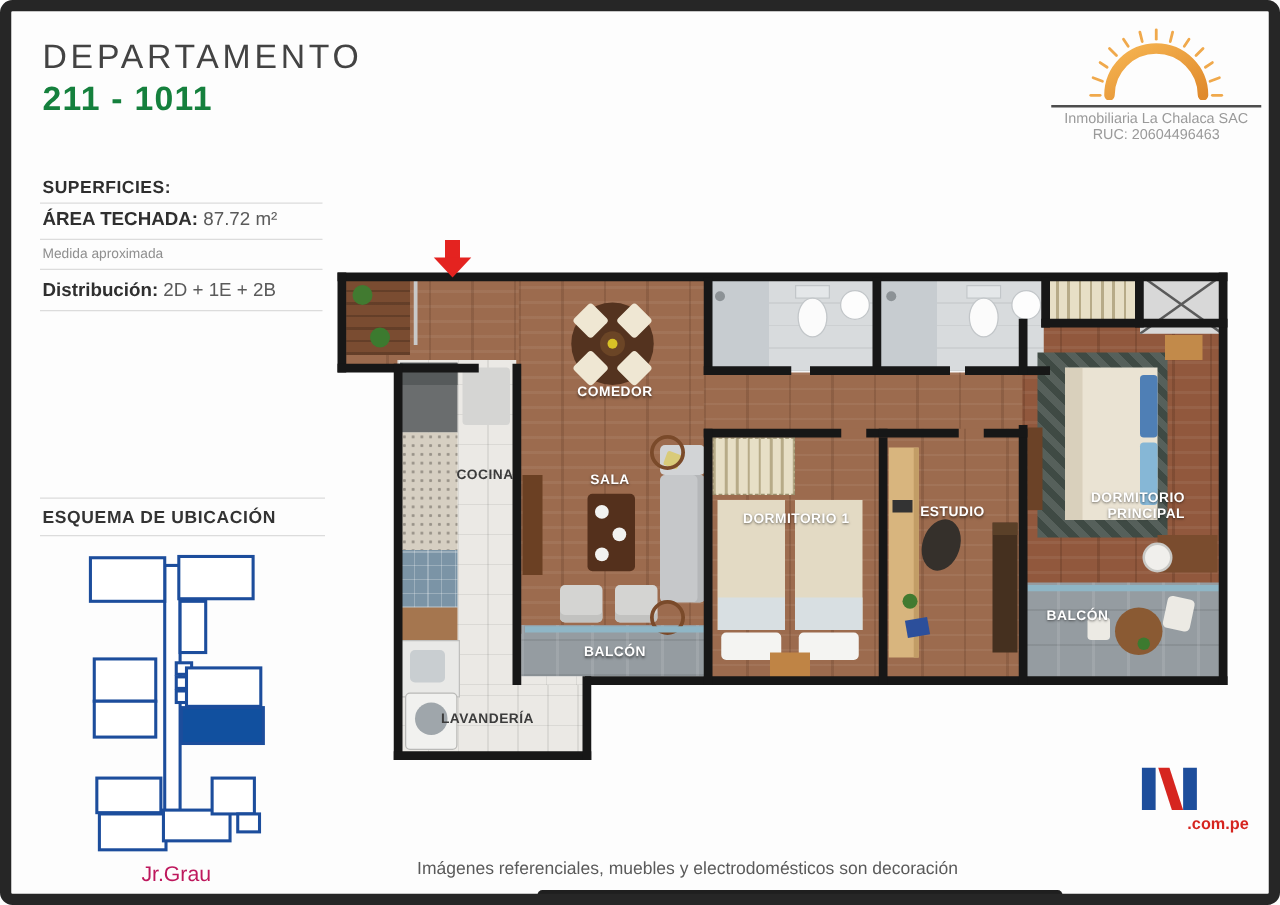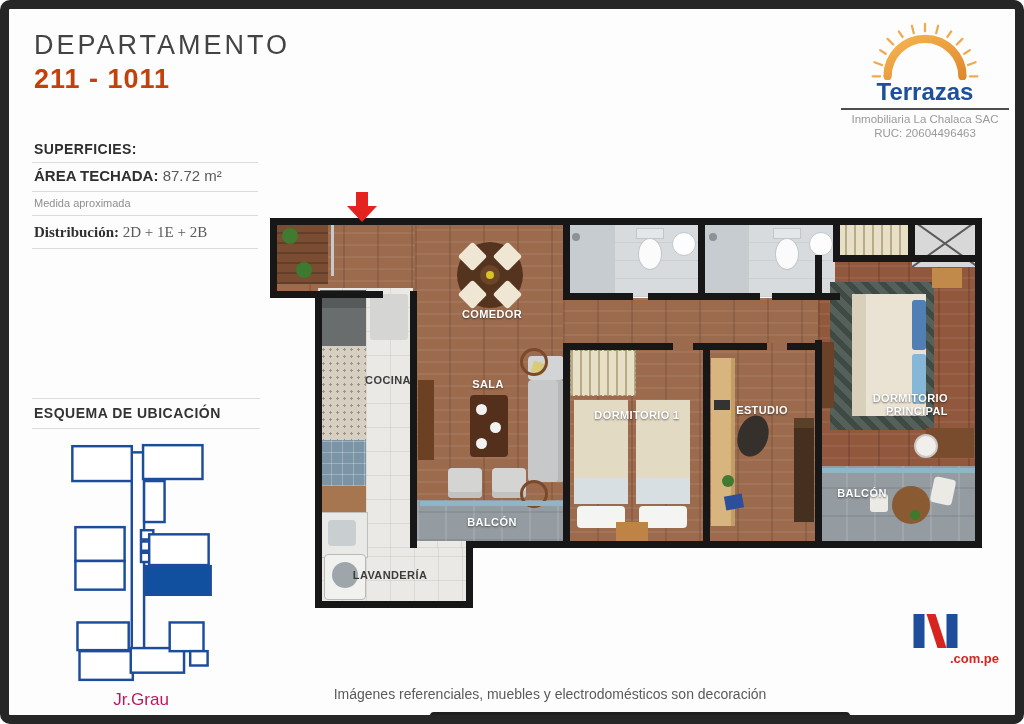--- a/index.html
+++ b/index.html
@@ -8,21 +8,21 @@
     background:#fdfdfd;
     font-family:"Liberation Sans","DejaVu Sans",sans-serif;
     -webkit-font-smoothing:antialiased;
   }
   .abs{position:absolute;}
   
   .frame{position:absolute;inset:0;border:9px solid #262626;border-radius:10px;z-index:60;pointer-events:none;}
   .notch{position:absolute;left:430px;top:712px;width:420px;height:12px;background:#1f1f1f;border-radius:4px 4px 0 0;z-index:59;}
   
   .title{left:34px;top:30px;font-size:27px;letter-spacing:3px;color:#434343;font-weight:500;}
-  .unit{left:34px;top:64px;font-size:27px;letter-spacing:1px;color:#c2410c;font-weight:800;}
+  .unit{left:34px;top:64px;font-size:27px;letter-spacing:1px;color:#15803d;font-weight:800;}
   .spec{color:#2e2e2e;}
   .hr{position:absolute;height:1px;background:#dcdcdc;}
   .lbl-b{font-weight:800;color:#2f2f2f;}
   .lbl-v{font-weight:400;color:#5a5a5a;}
   .note{font-size:11px;color:#8f8f8f;}
   .esq-title{font-size:14px;font-weight:800;letter-spacing:.5px;color:#333;}
   .street{font-size:17px;color:#be185d;font-weight:500;}
   
   .brand{color:#1d4f9f;font-weight:800;line-height:1.02;font-size:24px;text-align:center;}
   .devsub{font-size:11.5px;color:#9a9a9a;text-align:center;line-height:1.15;}
@@ -74,21 +74,21 @@
 
 <div class="abs spec" style="left:34px;top:141px;font-size:14px;font-weight:800;letter-spacing:.4px;">SUPERFICIES:</div>
 <div class="hr" style="left:32px;top:162px;width:226px;"></div>
 <div class="abs" style="left:34px;top:167px;font-size:15px;">
   <span class="lbl-b">ÁREA TECHADA:</span>
   <span class="lbl-v">87.72 m²</span>
 </div>
 <div class="hr" style="left:32px;top:191px;width:226px;"></div>
 <div class="abs note" style="left:34px;top:197px;">Medida aproximada</div>
 <div class="hr" style="left:32px;top:215px;width:226px;"></div>
-<div class="abs" style="left:34px;top:224px;font-size:15px;font-family:Liberation Serif, serif;">
+<div class="abs" style="left:34px;top:224px;font-size:15px;">
   <span class="lbl-b">Distribución:</span>
   <span class="lbl-v">2D + 1E + 2B</span>
 </div>
 <div class="hr" style="left:32px;top:248px;width:226px;"></div>
 
 <div class="hr" style="left:32px;top:398px;width:228px;"></div>
 <div class="abs esq-title" style="left:34px;top:405px;">ESQUEMA DE UBICACIÓN</div>
 <div class="hr" style="left:32px;top:428px;width:228px;"></div>
 
 <svg class="abs" style="left:55px;top:438px;" width="172" height="248" viewBox="22 6 146 242">
@@ -131,21 +131,20 @@
       <line x1="65" y1="10" x2="65" y2="2"></line>
         <line x1="77" y1="12" x2="79" y2="4"></line>
       <line x1="89" y1="16" x2="93" y2="10"></line>
         <line x1="99" y1="24" x2="105" y2="18"></line>
       <line x1="107" y1="34" x2="113" y2="30"></line>
         <line x1="111" y1="46" x2="119" y2="43"></line>
       <line x1="113" y1="58" x2="121" y2="58"></line>
     </g>
     <path d="M 25 58 A 40 40 0 0 1 105 58" fill="none" stroke="url(#sg)" stroke-width="9" stroke-linecap="round"></path>
   </svg>
-  <div class="brand">Terrazas</div>
   <div style="height:2px;background:#4d4d4d;width:168px;margin:4px auto 3px auto;"></div>
   <div class="devsub">Inmobiliaria La Chalaca SAC</div>
   <div class="devsub">RUC: 20604496463</div>
 </div>
 
 <div class="plan">
 
   <div class="arrow-shaft" style="left:86px;top:2px;width:12px;height:15px;"></div>
   <div class="arrow-head" style="left:77px;top:16px;"></div>
 

